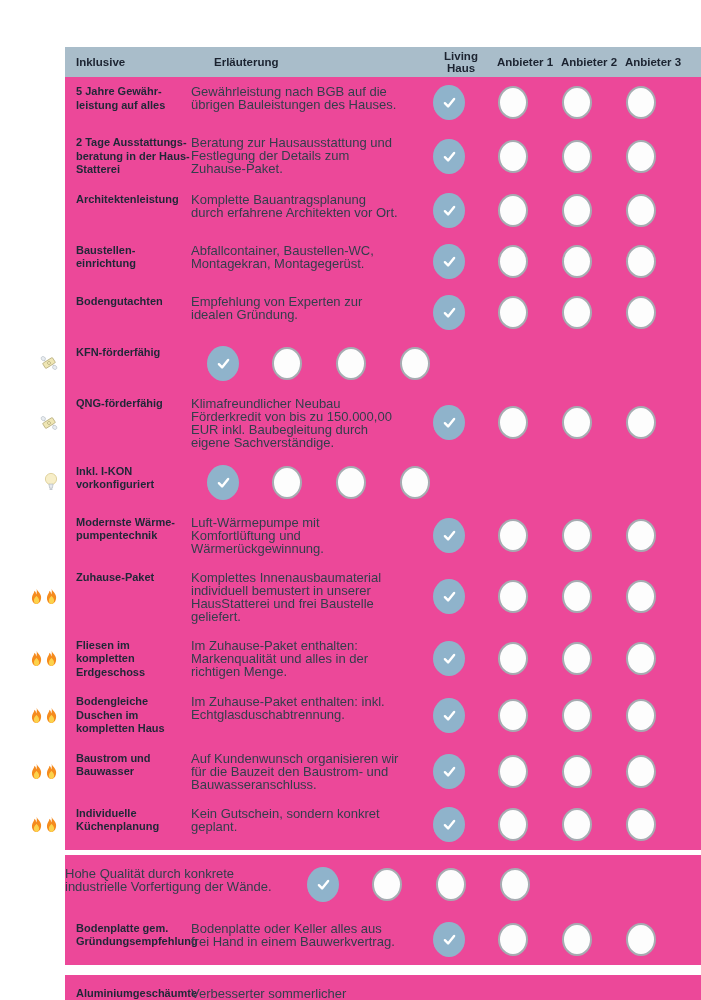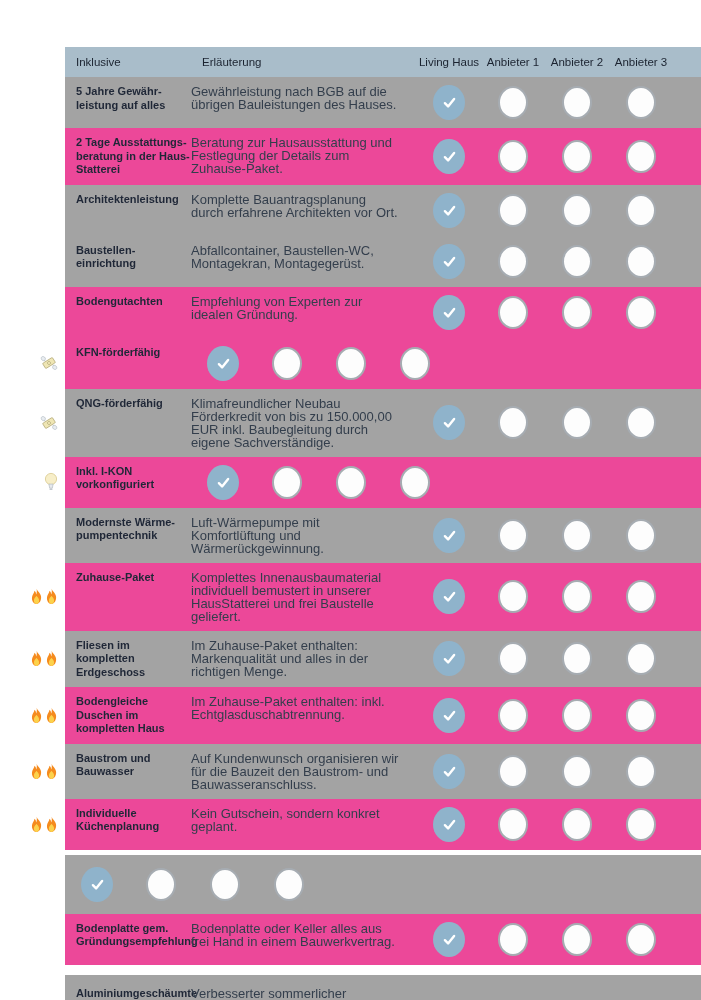--- a/index.html
+++ b/index.html
@@ -9,37 +9,37 @@
     font-family: "Liberation Sans", "DejaVu Sans", sans-serif;
     color: #22293a;
   }
   .page { width: 701px; height: 1000px; padding-top: 47px; }
 
   
   .header-row {
     margin-left: 65px; width: 636px; height: 30px;
     background: #a9bdca;
     display: flex; align-items: center;
-    font-weight: normal; font-size: 11.5px; color: #1b2330;
+    font-weight: bold; font-size: 11.5px; color: #1b2330;
   }
   .hc-title { width: 137px; padding-left: 11px; }
-  .hc-desc  { width: 215px; }
+  .hc-desc  { width: 215px; margin-left: 12px; }
   .hc-prov  { width: 64px; text-align: center; }
 
   
   .row { display: flex; width: 701px; }
   .row-gutter {
     width: 65px; display: flex; align-items: center;
     justify-content: flex-end; padding-right: 7px; gap: 2px;
   }
   .row-content {
     width: 636px; display: flex; align-items: center;
     padding: 8px 0 8px 0;
   }
-  .row-blue  .row-content { background: #a3a3a3; }
+  .row-blue  .row-content { background: #ec4899; }
   .row-white .row-content { background: #ec4899; }
   .row:nth-child(15) { margin-top: 5px; }
   .row:nth-child(15) .row-content { padding: 12px 0; }
   .row:nth-child(17) { margin-top: 10px; }
   .row:nth-child(17) .row-content { padding: 12px 0; }
   .row:nth-child(18) { margin-top: 3px; }
 
   .cell-title {
     width: 126px; padding-left: 11px; align-self: flex-start;
     font-weight: bold; font-size: 11px; line-height: 13.5px;
@@ -543,20 +543,21 @@
         <div class="check-cell">
               <div class="circle"></div>
             </div>
       </div>
     </div>
   </div>
 
   <div class="row row-blue">
     <div class="row-gutter"></div>
     <div class="row-content">
+      <div class="cell-desc">Hohe Qualität durch konkrete industrielle Vorfertigung der Wände.</div>
       <div class="cell-checks">
         <div class="check-cell">
               <div class="circle checked">
                 <svg width="17" height="17" viewBox="0 0 24 24">
                   <path d="M5.5 13 L10 17.5 L18.5 7" fill="none" stroke="#ffffff" stroke-width="3.4" stroke-linecap="round" stroke-linejoin="round"></path>
                 </svg>
               </div>
             </div>
         <div class="check-cell">
               <div class="circle"></div>

